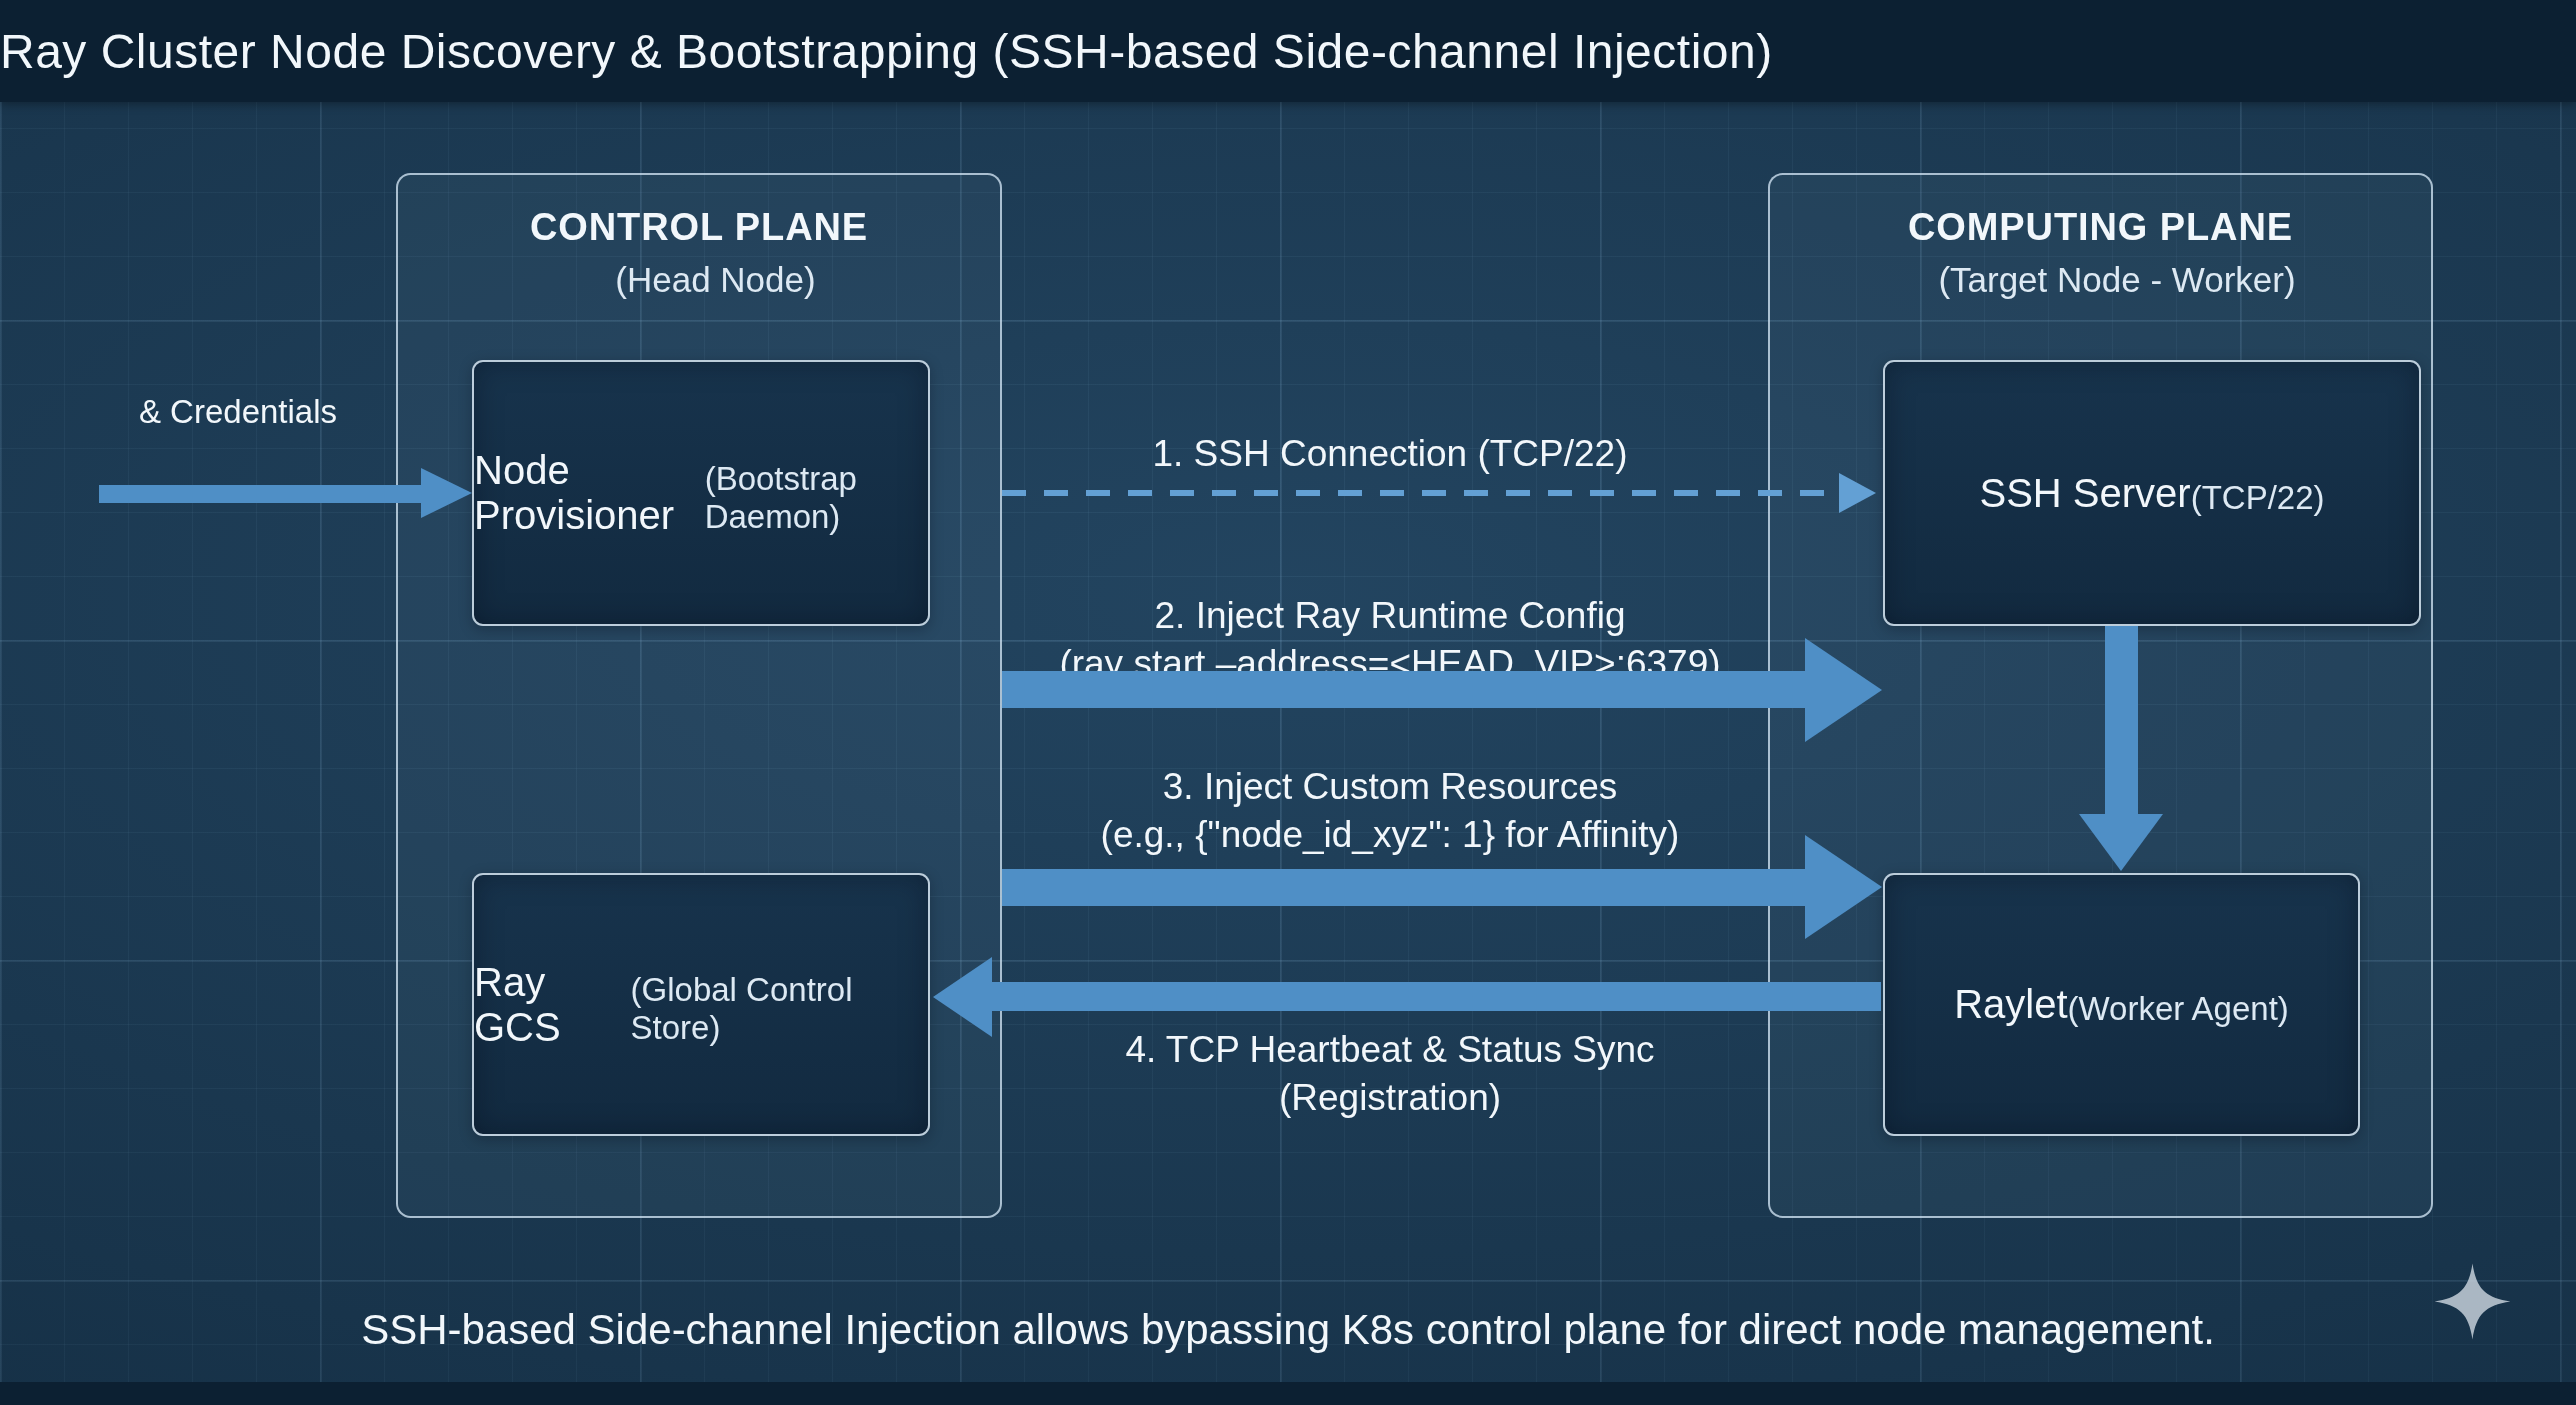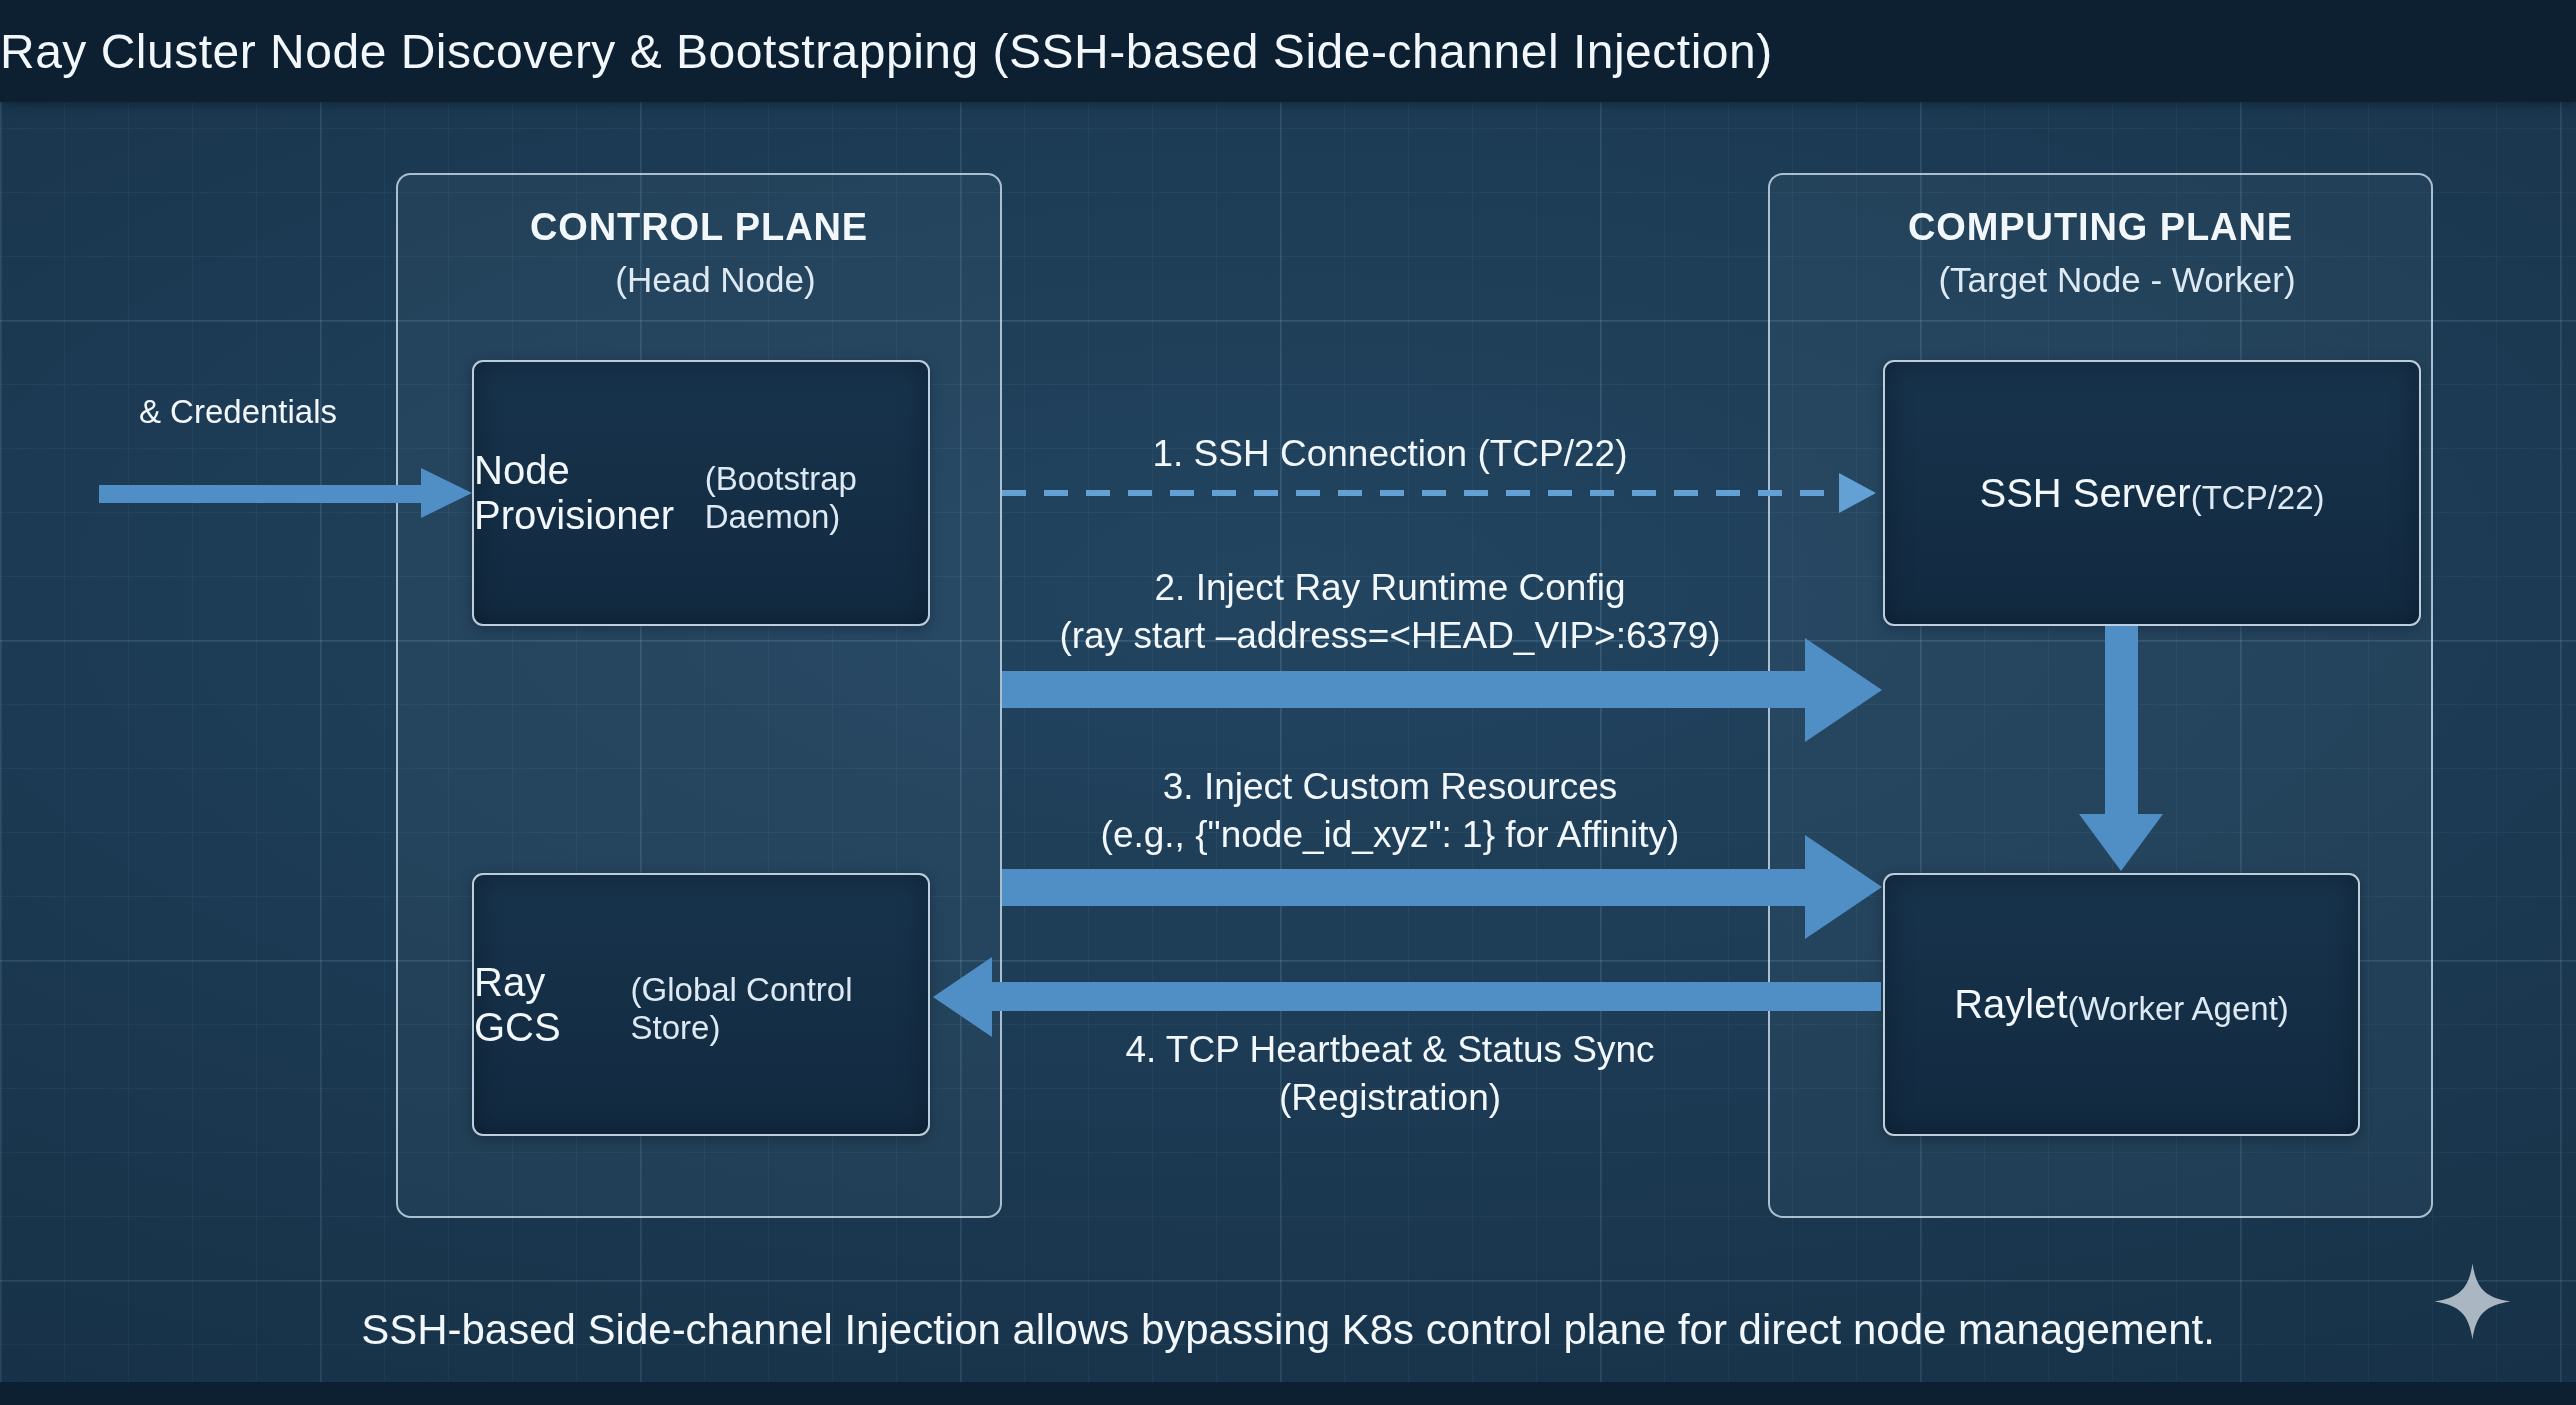--- a/index.html
+++ b/index.html
@@ -140,21 +140,21 @@
     <div class="abody" style="left:99px;top:485px;width:322px;height:18.3px;"></div>
     <div class="tri tri-r" style="left:421px;top:468px;border-width:25.6px 0 25.6px 51px;"></div>
   </div>
 
   <div class="flow-label" style="left:951px;top:430px;width:878px;">1. SSH Connection (TCP/22)</div>
   <div>
     <div class="dash" style="left:1002px;top:490px;width:837px;"></div>
     <div class="tri tri-r2" style="left:1839px;top:473px;border-width:20px 0 20px 37px;"></div>
   </div>
 
-  <div class="flow-label" style="left:951px;top:564px;width:878px;">
+  <div class="flow-label" style="left:951px;top:592px;width:878px;">
     <div>2. Inject Ray Runtime Config</div>
     <div>(ray start –address=&lt;HEAD_VIP&gt;:6379)</div>
   </div>
   <div>
     <div class="abody" style="left:1002px;top:671px;width:803px;height:37px;"></div>
     <div class="tri tri-r" style="left:1805px;top:638px;border-width:52px 0 52px 77px;"></div>
   </div>
 
   <div class="flow-label" style="left:951px;top:763px;width:878px;">
     <div>3. Inject Custom Resources</div>

